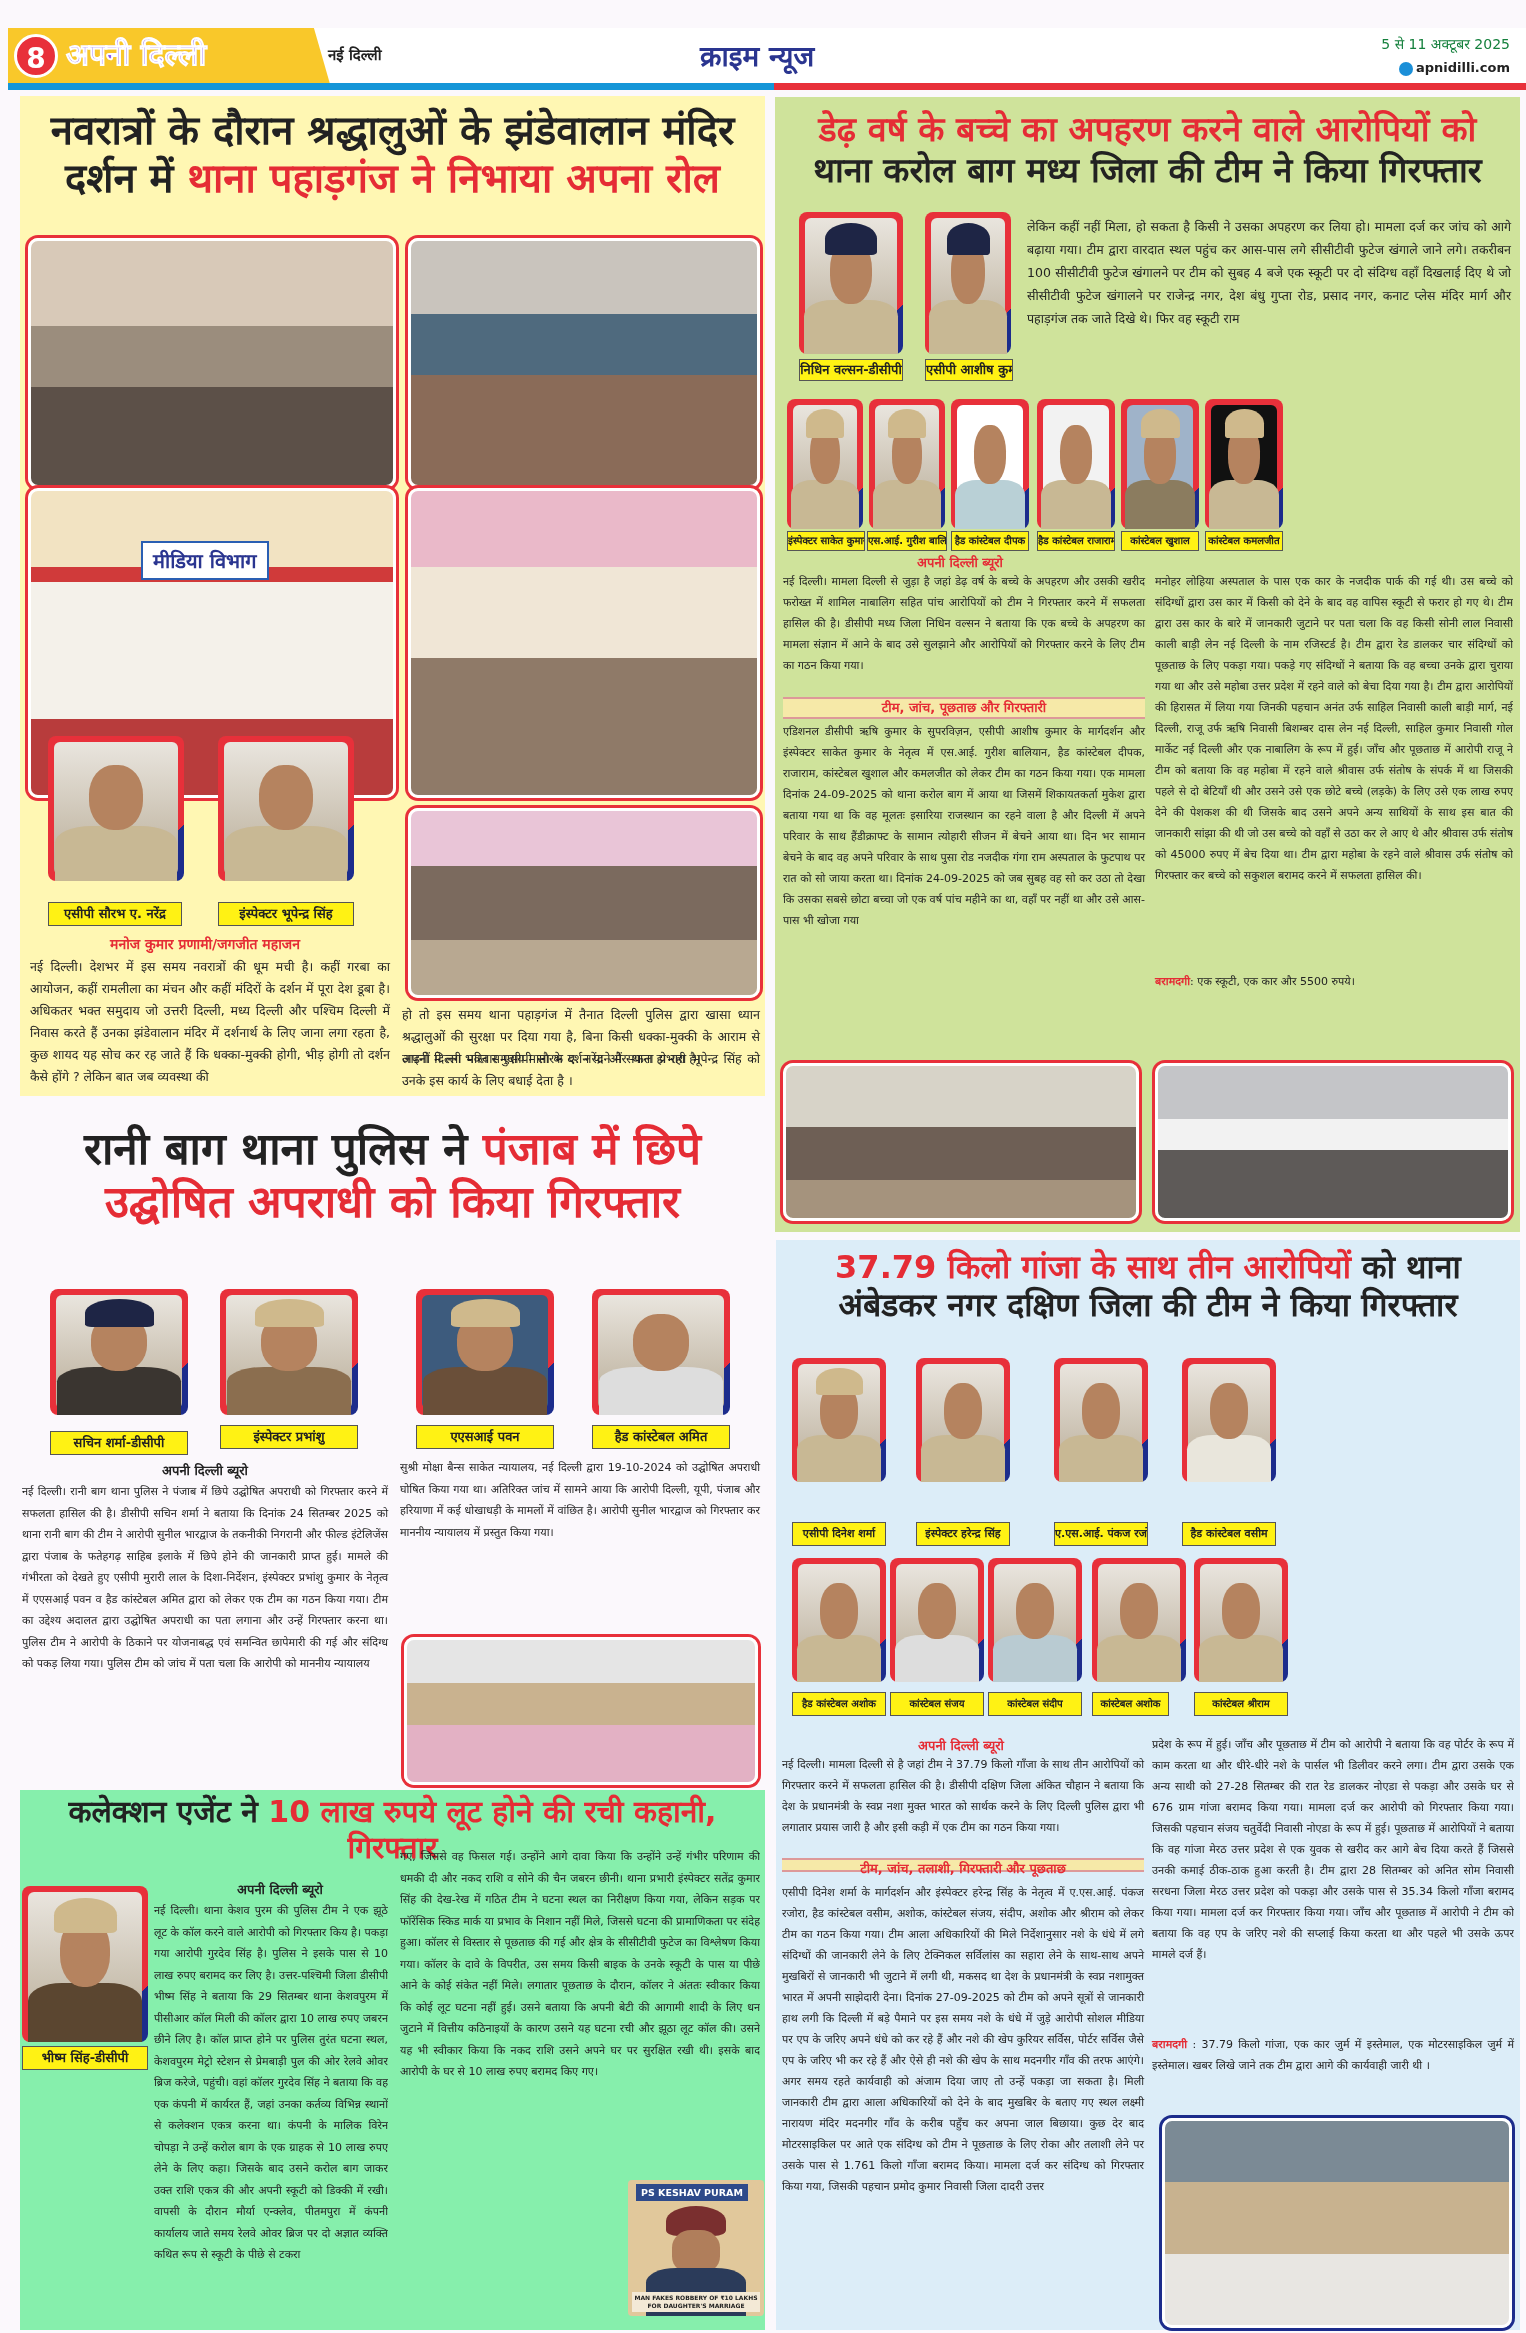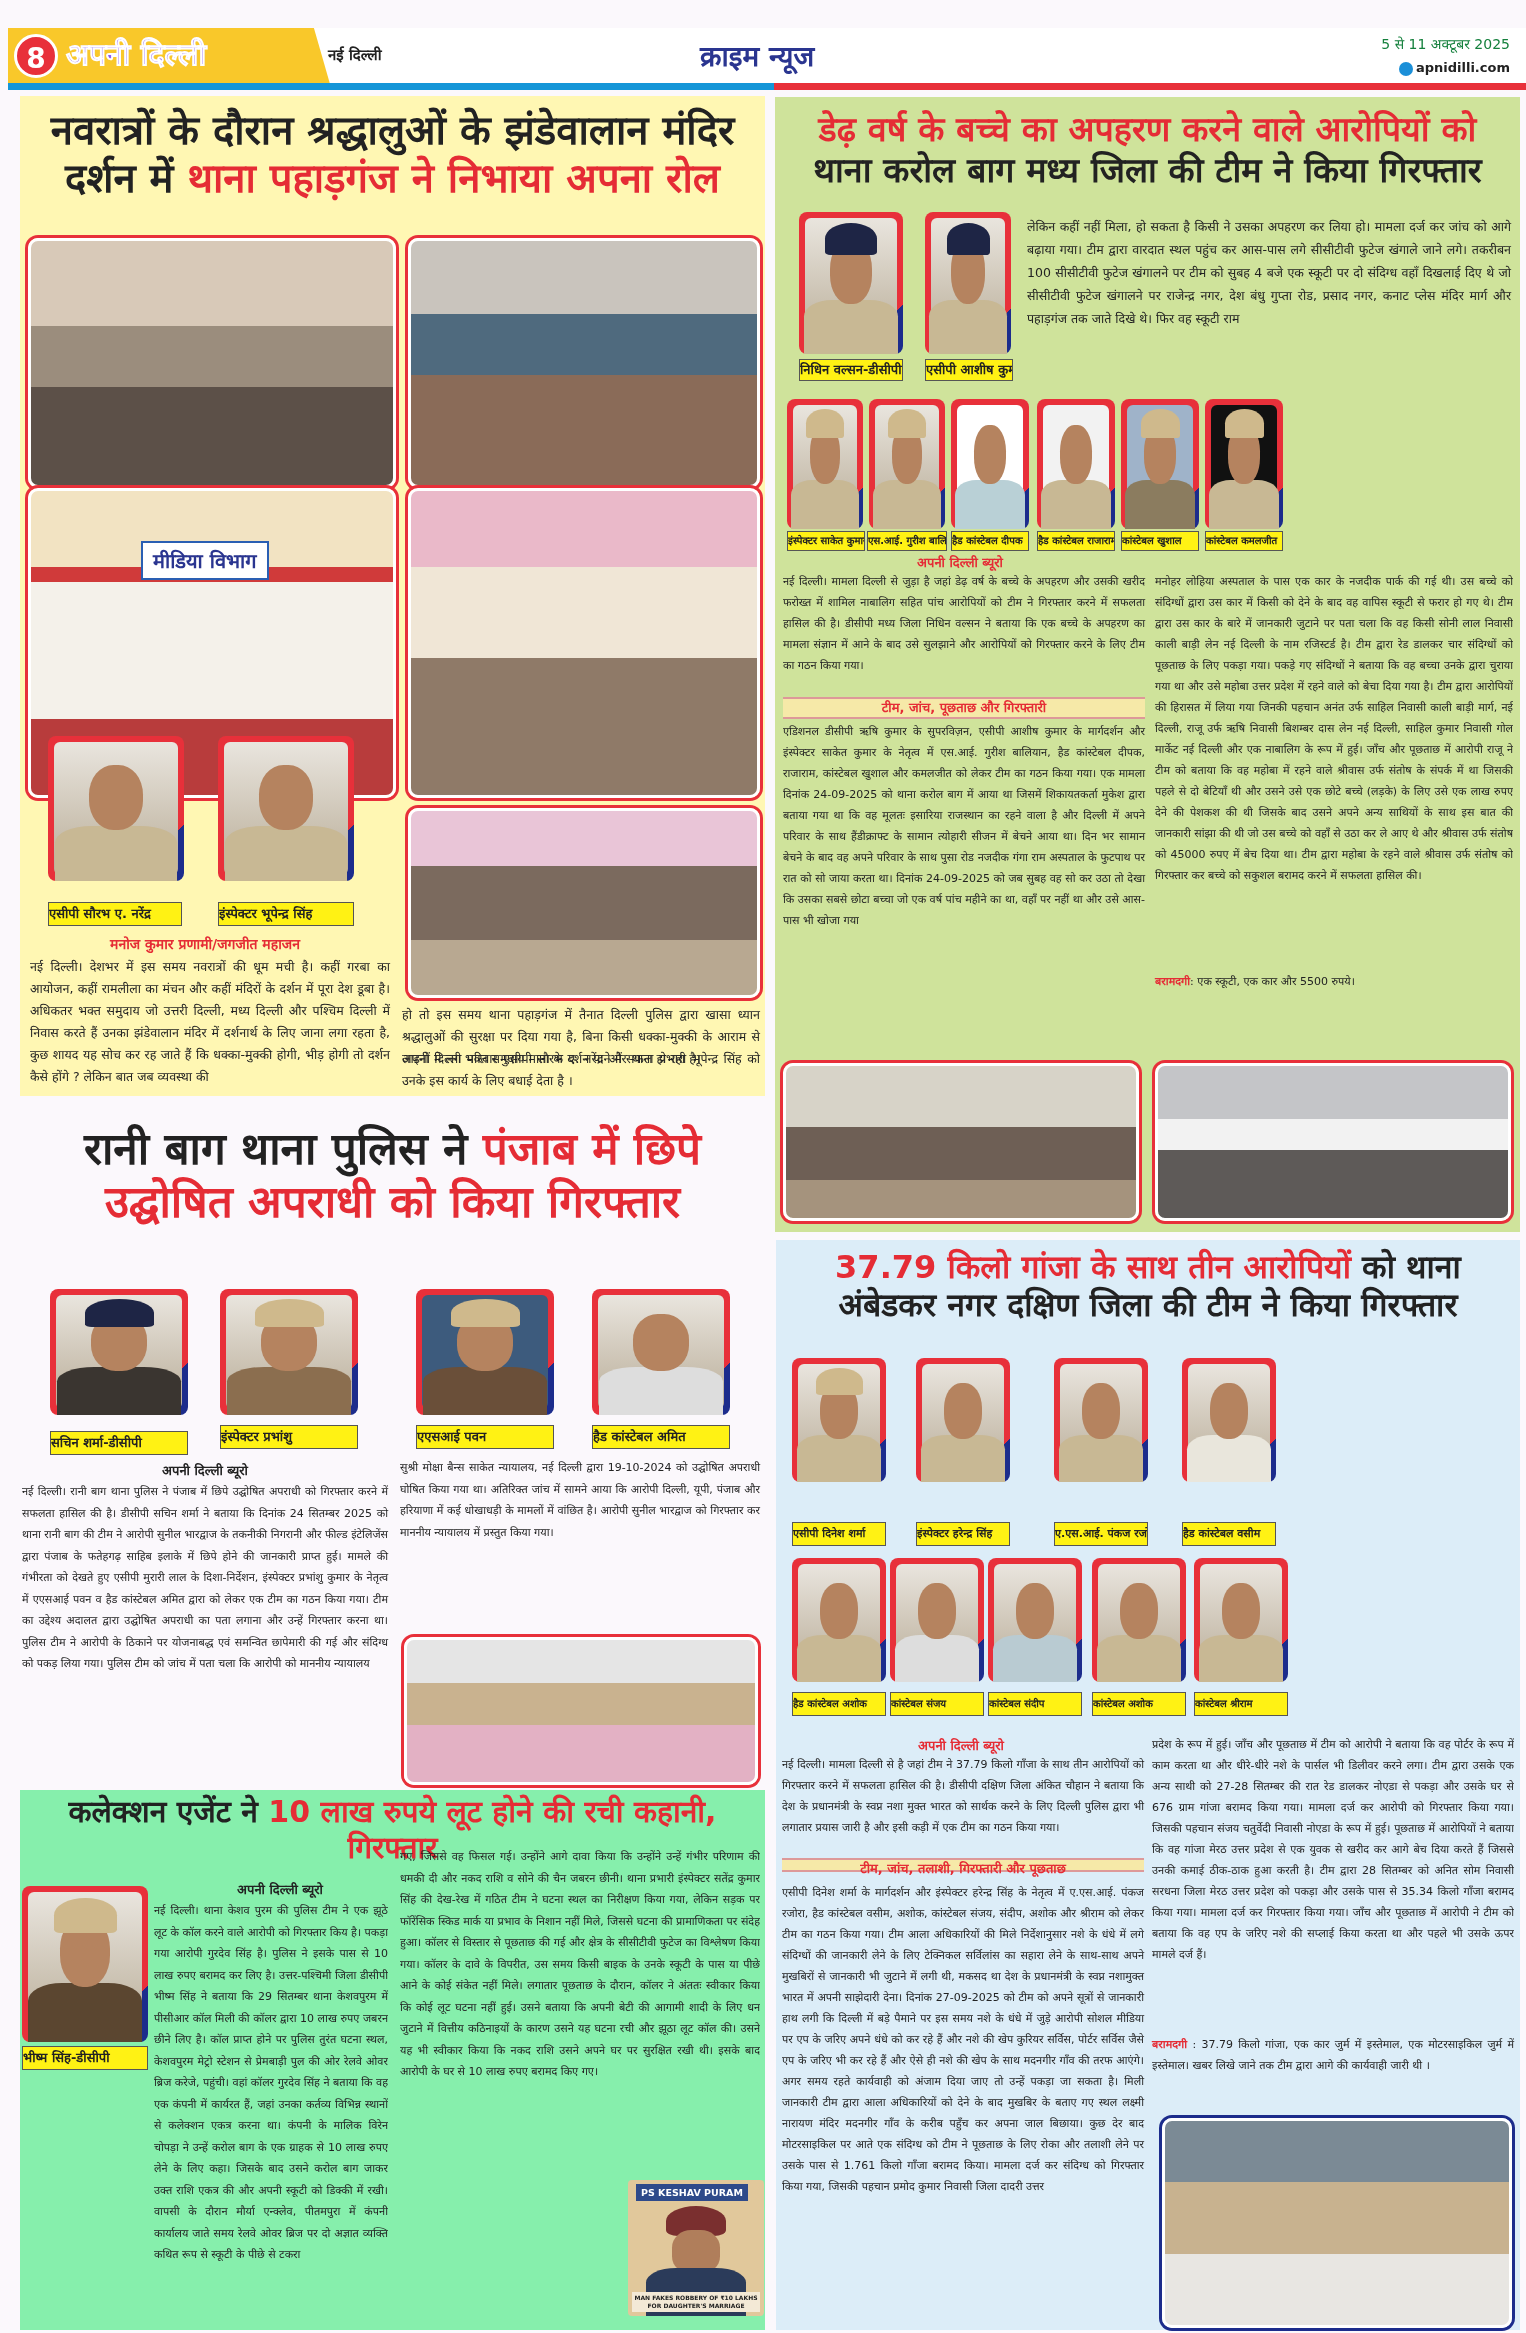--- a/index.html
+++ b/index.html
@@ -22,21 +22,21 @@
 .panel{position:absolute}
 .head{font-weight:bold;text-align:center;line-height:1.2}
 .red{color:#e52c35}
 .dark{color:#222}
 .frame{position:absolute;border-radius:8px;background:linear-gradient(135deg,#e8303a 0 80%,#1c2c8c 80%);padding:6px}
 .frame .in{width:100%;height:100%;border-radius:6px;background:linear-gradient(#e9e5de,#b9ad98)}
 .face{position:absolute;left:30%;top:20%;width:40%;height:45%;border-radius:45%;background:#b5835f}
 .cap{position:absolute;left:25%;top:8%;width:50%;height:22%;border-radius:50% 50% 10% 10%;background:#1e2545}
 .cap.khaki{background:#cfb98c}
 .shirt{position:absolute;left:5%;bottom:0;width:90%;height:38%;border-radius:30% 30% 0 0;background:#c8b894}
-.label{position:absolute;background:#fff214;border:1.5px solid #555;font-weight:bold;font-size:13px;color:#222;white-space:nowrap;overflow:hidden}
+.label{position:absolute;background:#fff214;border:1.5px solid #555;font-weight:bold;font-size:13px;text-align:center;color:#222;white-space:nowrap;overflow:hidden}
 .txt{position:absolute;font-size:12.5px;line-height:22px;color:#222;text-align:justify}
 .byline{position:absolute;font-size:14px;font-weight:bold;text-align:center}
 .subhead{position:absolute;background:#f6e9a8;color:#e52c35;font-weight:bold;font-size:13px;text-align:center;border-top:2px solid #d99;border-bottom:2px solid #d99}
 .scene{position:absolute;border-radius:10px;border:3px solid #fff;box-shadow:0 0 0 3px #e8303a;overflow:hidden}
 .scene.blue{box-shadow:0 0 0 3px #1c2c8c}
 </style>
 </head>
 <body>
 
 <div id="mast" class="abs">
@@ -297,21 +297,21 @@
     </div>
   <div class="frame" style="left:418px;top:318px;width:94px;height:124px">
       <div class="in">
         <div class="shirt"></div>
         <div class="face"></div>
       </div>
     </div>
   <div class="label" style="left:16px;top:452px;width:94px;height:24px;line-height:22px;font-size:10px">हैड कांस्टेबल अशोक</div>
   <div class="label" style="left:114px;top:452px;width:94px;height:24px;line-height:22px;font-size:10px">कांस्टेबल संजय</div>
   <div class="label" style="left:212px;top:452px;width:94px;height:24px;line-height:22px;font-size:10px">कांस्टेबल संदीप</div>
-  <div class="label" style="left:316px;top:452px;width:94px;height:24px;line-height:22px;font-size:10px">कांस्टेबल अशोक</div>
+  <div class="label" style="left:316px;top:452px;width:77px;height:24px;line-height:22px;font-size:10px">कांस्टेबल अशोक</div>
   <div class="label" style="left:418px;top:452px;width:94px;height:24px;line-height:22px;font-size:10px">कांस्टेबल श्रीराम</div>
 
   <div class="byline red" style="left:0;top:496px;width:370px;font-size:13px">अपनी दिल्ली ब्यूरो</div>
   <div class="txt" style="left:6px;top:514px;width:362px;font-size:11px;line-height:21px">नई दिल्ली। मामला दिल्ली से है जहां टीम ने 37.79 किलो गाँजा के साथ तीन आरोपियों को गिरफ्तार करने में सफलता हासिल की है। डीसीपी दक्षिण जिला अंकित चौहान ने बताया कि देश के प्रधानमंत्री के स्वप्न नशा मुक्त भारत को सार्थक करने के लिए दिल्ली पुलिस द्वारा भी लगातार प्रयास जारी है और इसी कड़ी में एक टीम का गठन किया गया।</div>
   <div class="subhead" style="left:6px;top:618px;width:362px;height:14px;line-height:18px">टीम, जांच, तलाशी, गिरफ्तारी और पूछताछ</div>
   <div class="txt" style="left:6px;top:642px;width:362px;font-size:11px;line-height:21px">एसीपी दिनेश शर्मा के मार्गदर्शन और इंस्पेक्टर हरेन्द्र सिंह के नेतृत्व में ए.एस.आई. पंकज रजोरा, हैड कांस्टेबल वसीम, अशोक, कांस्टेबल संजय, संदीप, अशोक और श्रीराम को लेकर टीम का गठन किया गया। टीम आला अधिकारियों की मिले निर्देशानुसार नशे के धंधे में लगे संदिग्धों की जानकारी लेने के लिए टेक्निकल सर्विलांस का सहारा लेने के साथ-साथ अपने मुखबिरों से जानकारी भी जुटाने में लगी थी, मकसद था देश के प्रधानमंत्री के स्वप्न नशामुक्त भारत में अपनी साझेदारी देना। दिनांक 27-09-2025 को टीम को अपने सूत्रों से जानकारी हाथ लगी कि दिल्ली में बड़े पैमाने पर इस समय नशे के धंधे में जुड़े आरोपी सोशल मीडिया पर एप के जरिए अपने धंधे को कर रहे हैं और नशे की खेप कुरियर सर्विस, पोर्टर सर्विस जैसे एप के जरिए भी कर रहे हैं और ऐसे ही नशे की खेप के साथ मदनगीर गाँव की तरफ आएंगे। अगर समय रहते कार्यवाही को अंजाम दिया जाए तो उन्हें पकड़ा जा सकता है। मिली जानकारी टीम द्वारा आला अधिकारियों को देने के बाद मुखबिर के बताए गए स्थल लक्ष्मी नारायण मंदिर मदनगीर गाँव के करीब पहुँच कर अपना जाल बिछाया। कुछ देर बाद मोटरसाइकिल पर आते एक संदिग्ध को टीम ने पूछताछ के लिए रोका और तलाशी लेने पर उसके पास से 1.761 किलो गाँजा बरामद किया। मामला दर्ज कर संदिग्ध को गिरफ्तार किया गया, जिसकी पहचान प्रमोद कुमार निवासी जिला दादरी उत्तर</div>
   <div class="txt" style="left:376px;top:494px;width:362px;font-size:11px;line-height:21px;height:300px;overflow:hidden">प्रदेश के रूप में हुई। जाँच और पूछताछ में टीम को आरोपी ने बताया कि वह पोर्टर के रूप में काम करता था और धीरे-धीरे नशे के पार्सल भी डिलीवर करने लगा। टीम द्वारा उसके एक अन्य साथी को 27-28 सितम्बर की रात रेड डालकर नोएडा से पकड़ा और उसके घर से 676 ग्राम गांजा बरामद किया गया। मामला दर्ज कर आरोपी को गिरफ्तार किया गया। जिसकी पहचान संजय चतुर्वेदी निवासी नोएडा के रूप में हुई। पूछताछ में आरोपियों ने बताया कि वह गांजा मेरठ उत्तर प्रदेश से एक युवक से खरीद कर आगे बेच दिया करते हैं जिससे उनकी कमाई ठीक-ठाक हुआ करती है। टीम द्वारा 28 सितम्बर को अनित सोम निवासी सरधना जिला मेरठ उत्तर प्रदेश को पकड़ा और उसके पास से 35.34 किलो गाँजा बरामद किया गया। मामला दर्ज कर गिरफ्तार किया गया। जाँच और पूछताछ में आरोपी ने टीम को बताया कि वह एप के जरिए नशे की सप्लाई किया करता था और पहले भी उसके ऊपर मामले दर्ज हैं।</div>
   <div class="txt" style="left:376px;top:794px;width:362px;font-size:11px;line-height:21px">
     <b class="red">बरामदगी</b> <span>: 37.79 किलो गांजा, एक कार जुर्म में इस्तेमाल, एक मोटरसाइकिल जुर्म में इस्तेमाल। खबर लिखे जाने तक टीम द्वारा आगे की कार्यवाही जारी थी ।</span>
   </div>

